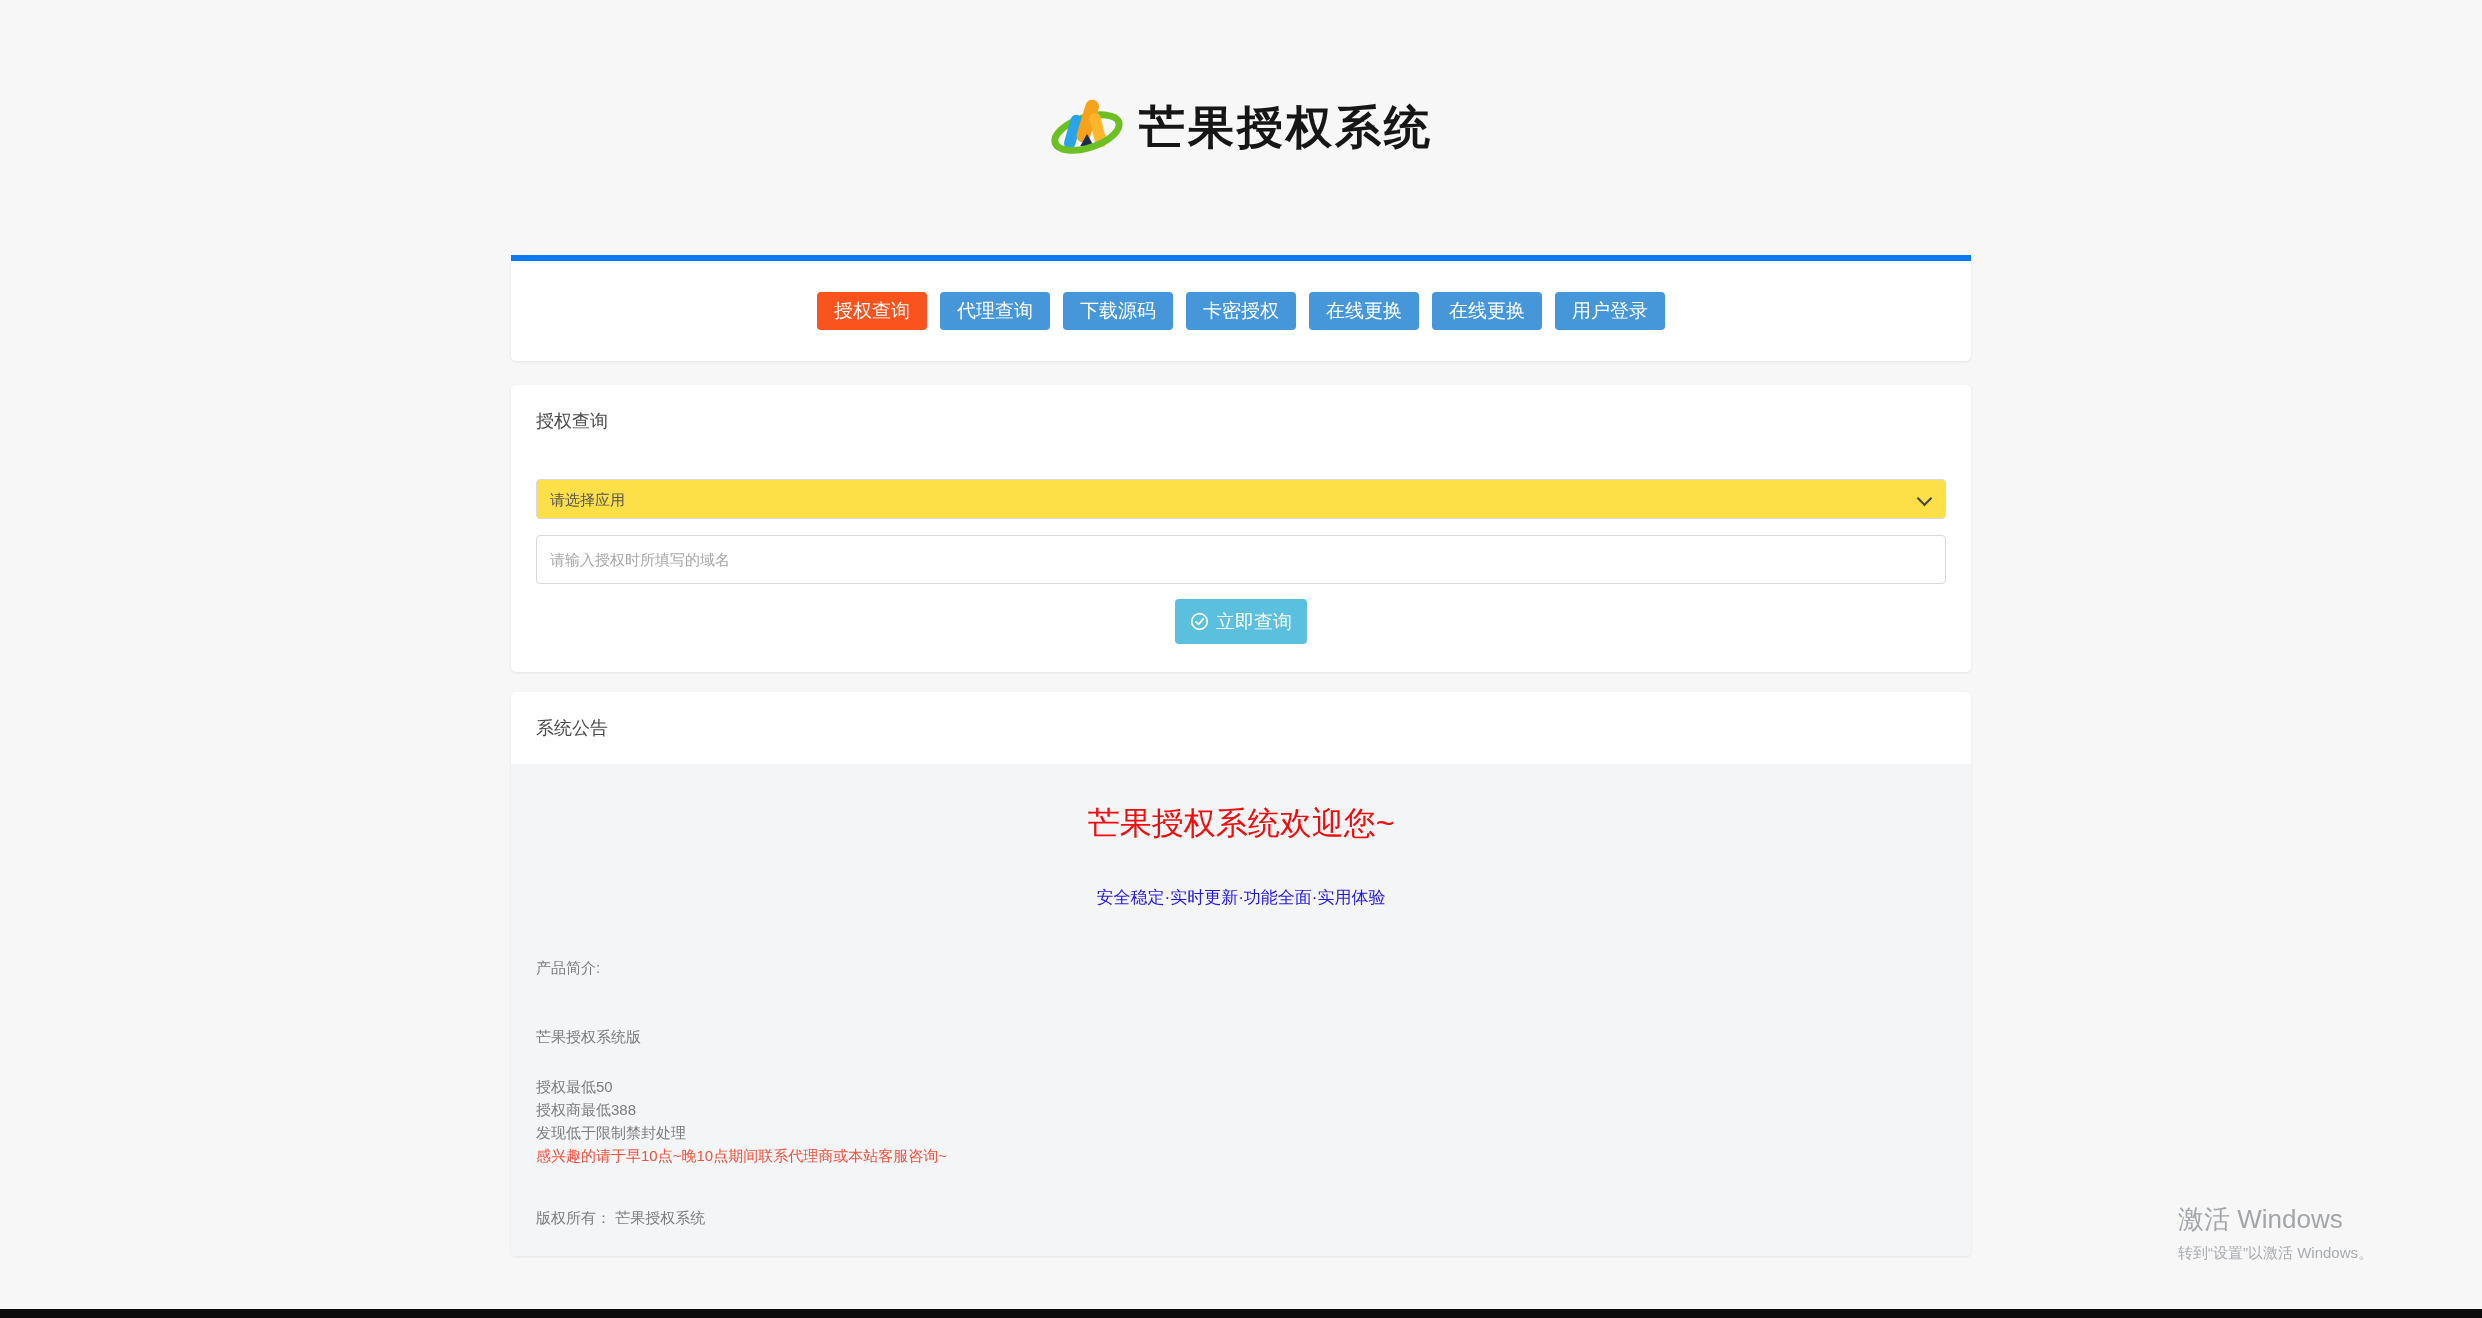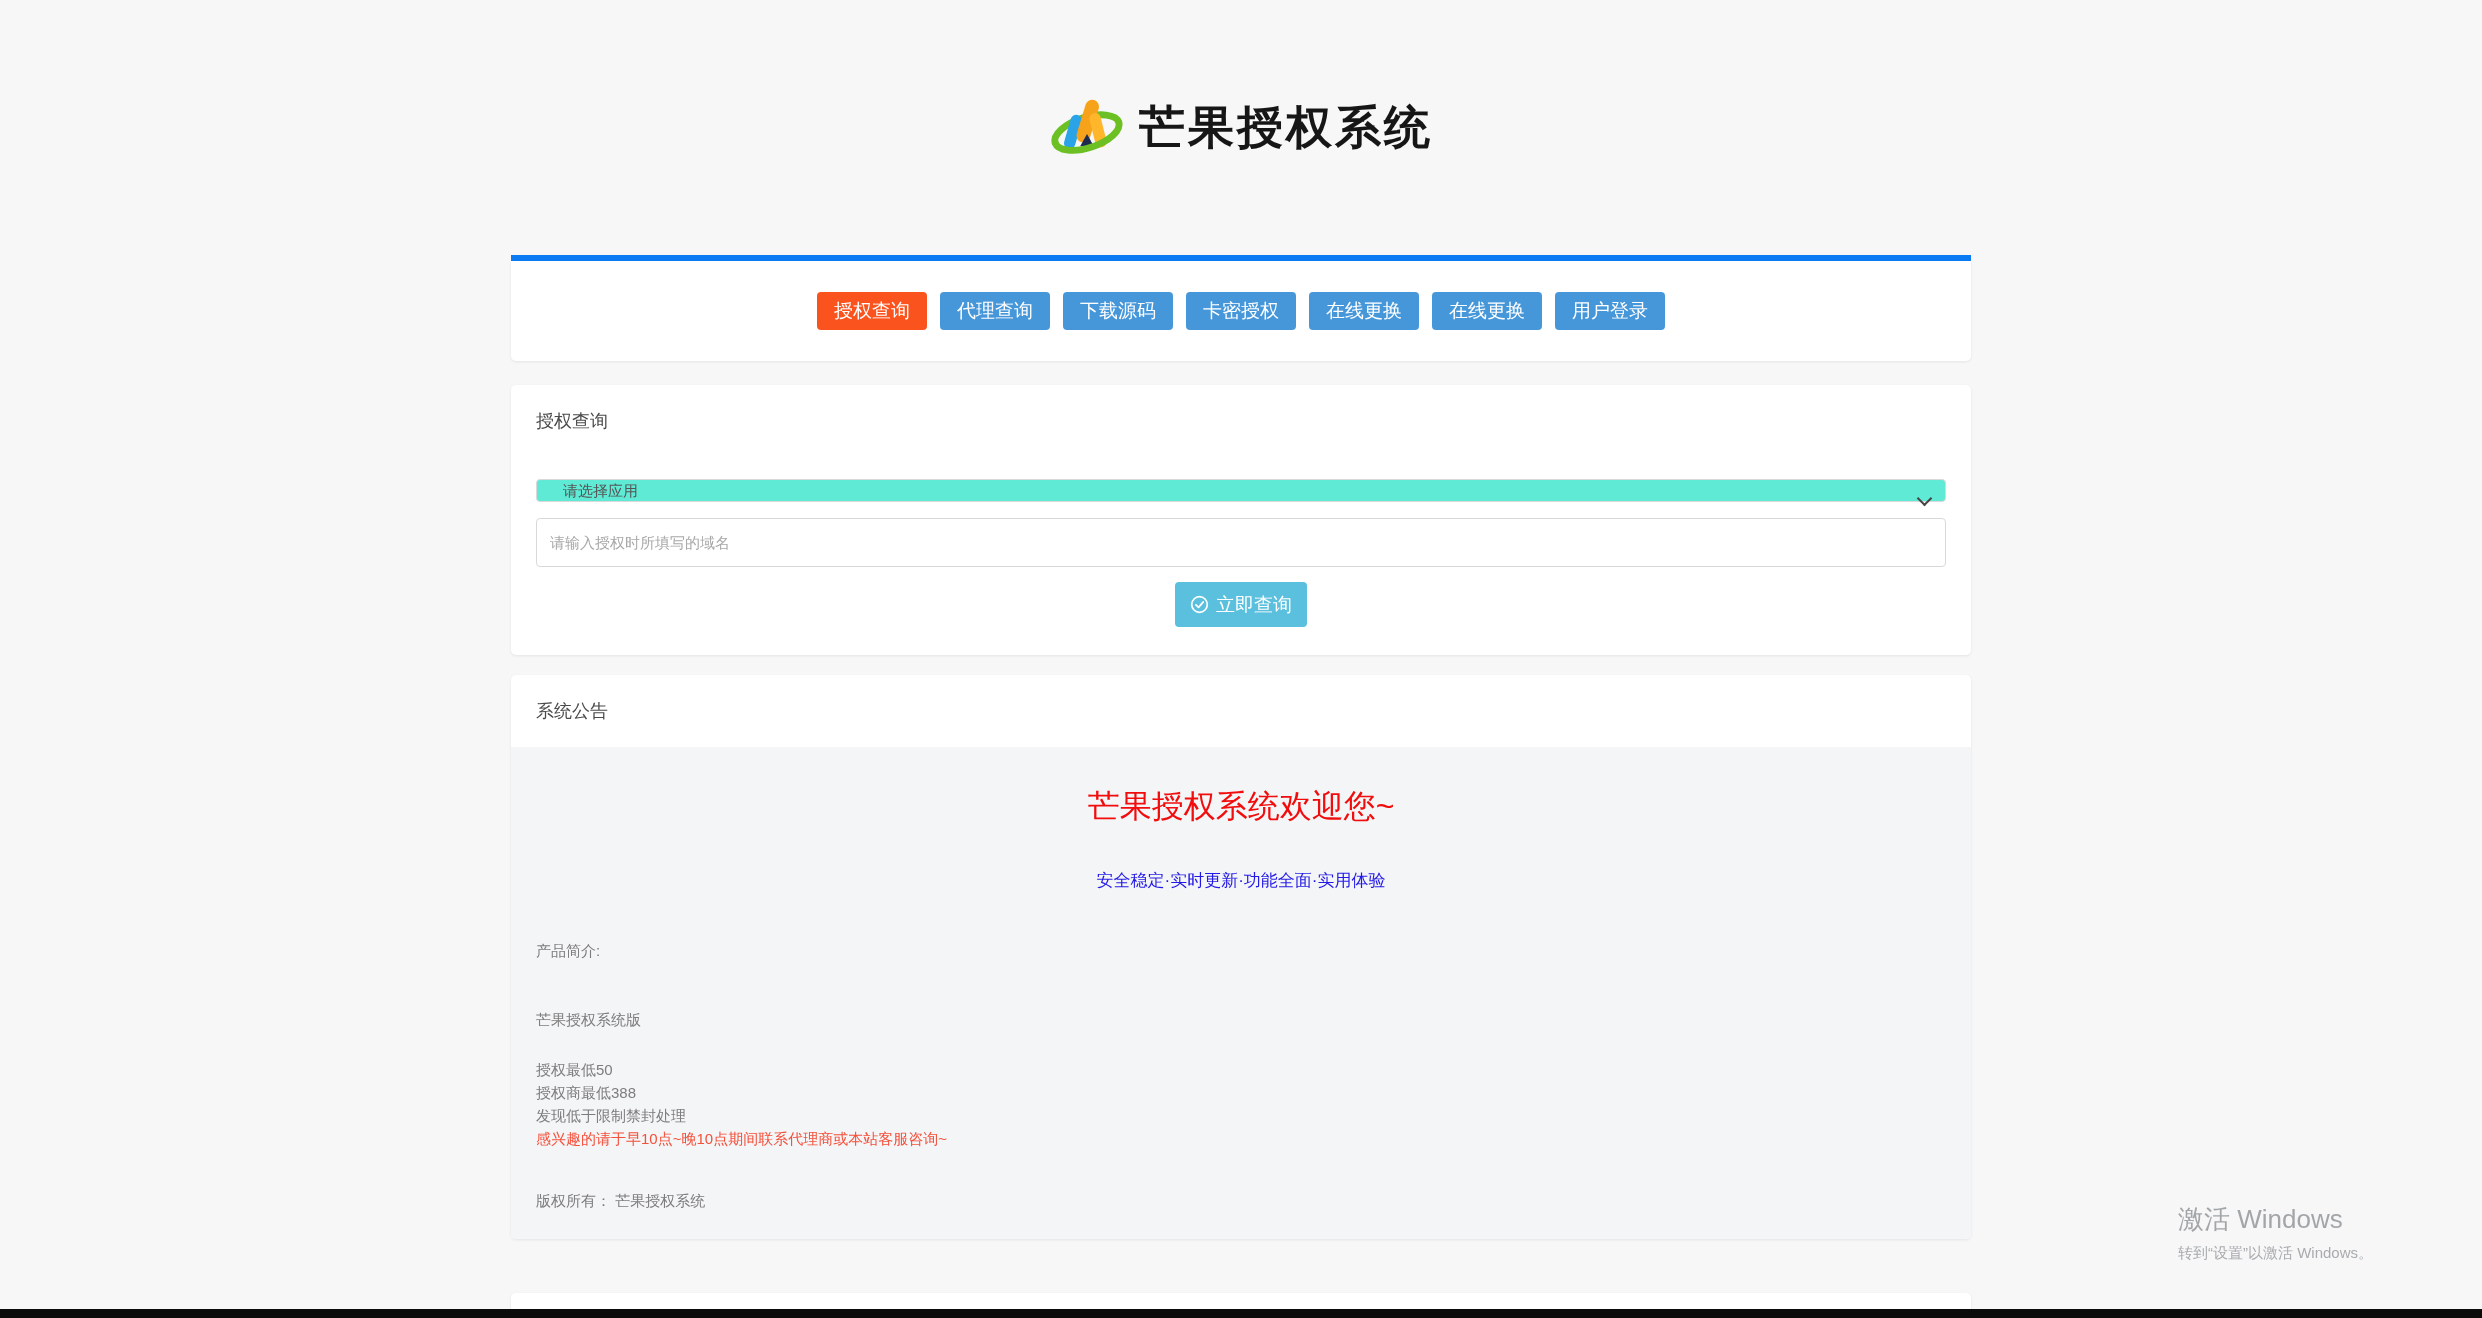--- a/index.html
+++ b/index.html
@@ -25,23 +25,23 @@
   .nav-card{height:100px;display:flex;align-items:center;justify-content:center;gap:13px;}
   .nav-btn{height:38px;padding:0 17px;border:none;border-radius:4px;cursor:pointer;
     background:#4697d9;color:#fff;font-size:19px;display:flex;align-items:center;
     font-family:inherit;white-space:nowrap;}
   .nav-btn.active{background:#fb531d;}
   
   .query-card{margin-top:24px;padding:24px 25px 28px 25px;}
   .card-title{font-size:18px;color:#4a4a4a;}
   .query-card .card-title{margin-bottom:46px;}
   .select-wrap{position:relative;}
-  .app-select{width:100%;height:23px;box-sizing:border-box;appearance:none;-webkit-appearance:none;
-    border:1px solid #d9d9d9;border-radius:4px;background:#5eead4;color:#555;
-    font-size:15px;padding:0 34px 0 26px;font-family:inherit;cursor:pointer;}
+  .app-select{width:100%;height:40px;box-sizing:border-box;appearance:none;-webkit-appearance:none;
+    border:1px solid #d9d9d9;border-radius:4px;background:#fde047;color:#555;
+    font-size:15px;padding:0 34px 0 13px;font-family:inherit;cursor:pointer;}
   .chevron{position:absolute;right:16px;top:14px;width:9px;height:9px;
     border-right:2.5px solid #454545;border-bottom:2.5px solid #454545;
     transform:rotate(45deg);pointer-events:none;}
   .domain-input{width:100%;height:49px;box-sizing:border-box;margin-top:16px;
     border:1px solid #d9d9d9;border-radius:4px;padding:0 13px;font-size:15px;
     color:#333;font-family:inherit;}
   .domain-input::placeholder{color:#a8a8a8;opacity:1;}
   .submit-row{display:flex;justify-content:center;margin-top:15px;}
   .submit-btn{height:45px;padding:0 15px;border:none;border-radius:4px;cursor:pointer;
     background:#5bc0de;color:#fff;font-size:19px;display:flex;align-items:center;gap:7px;

